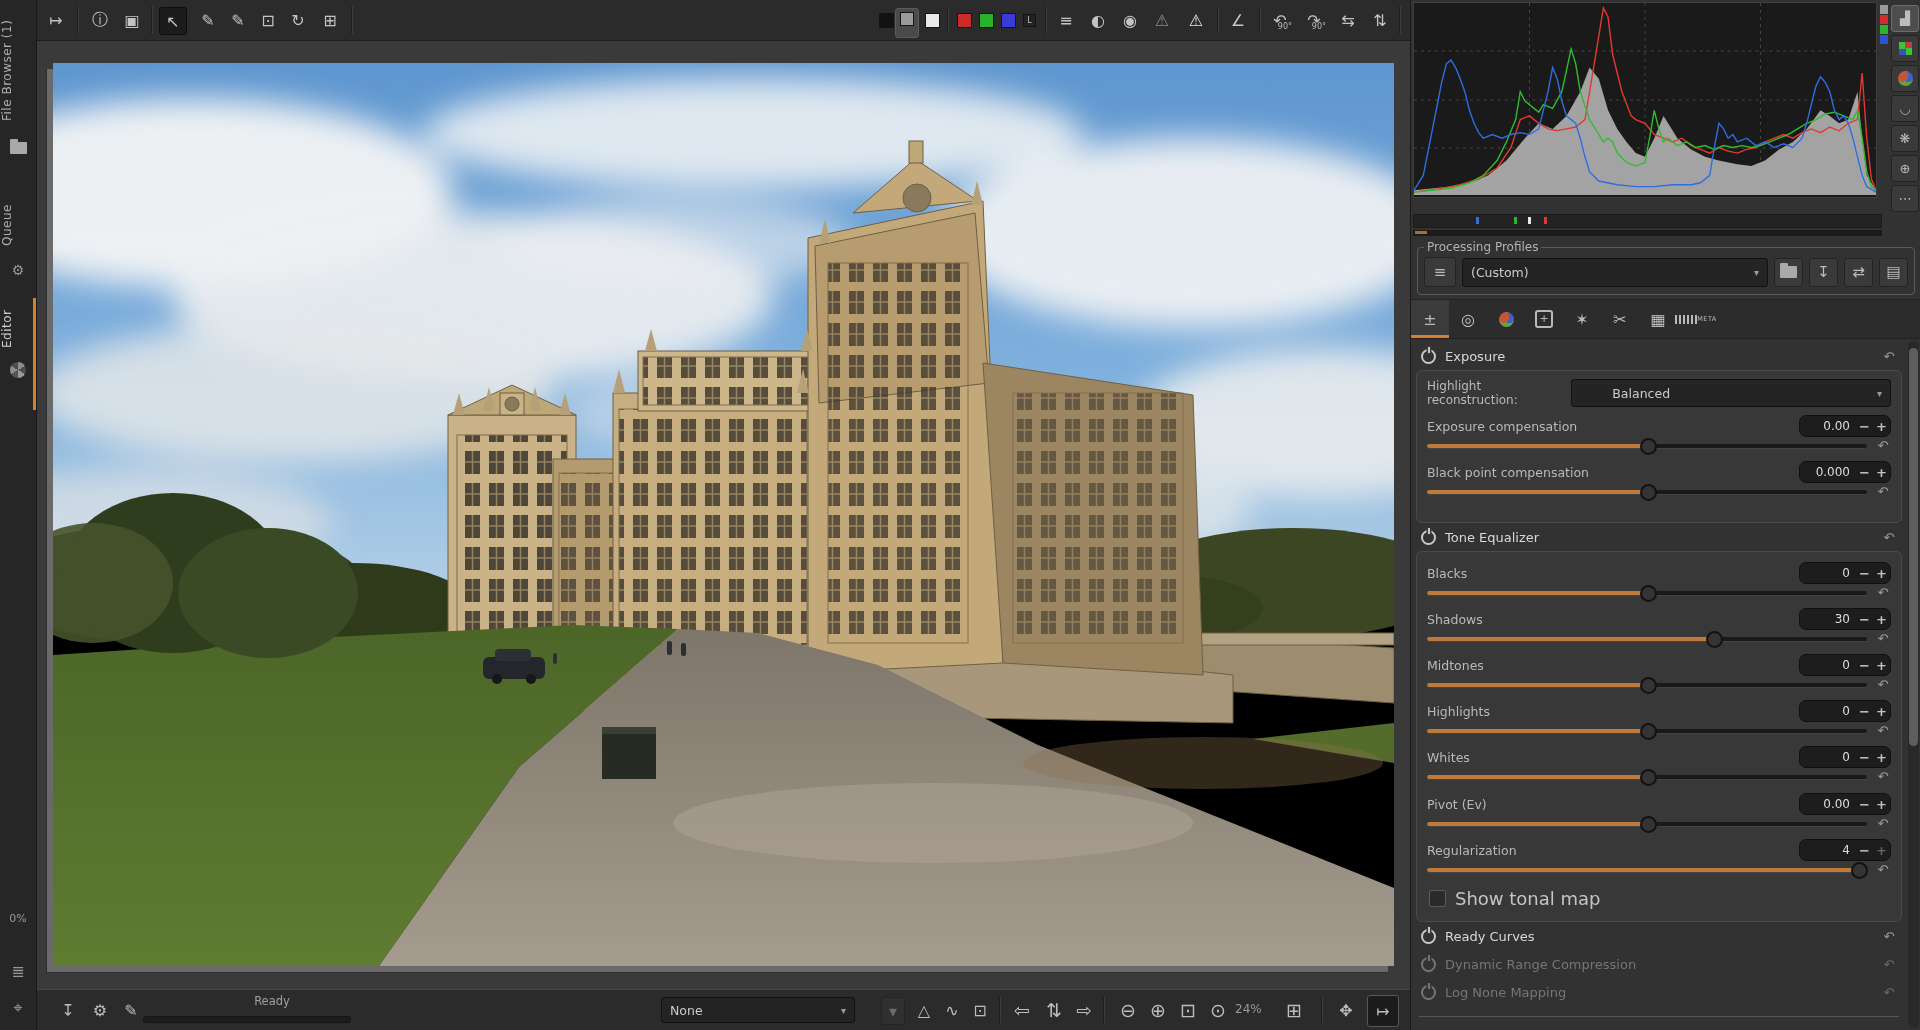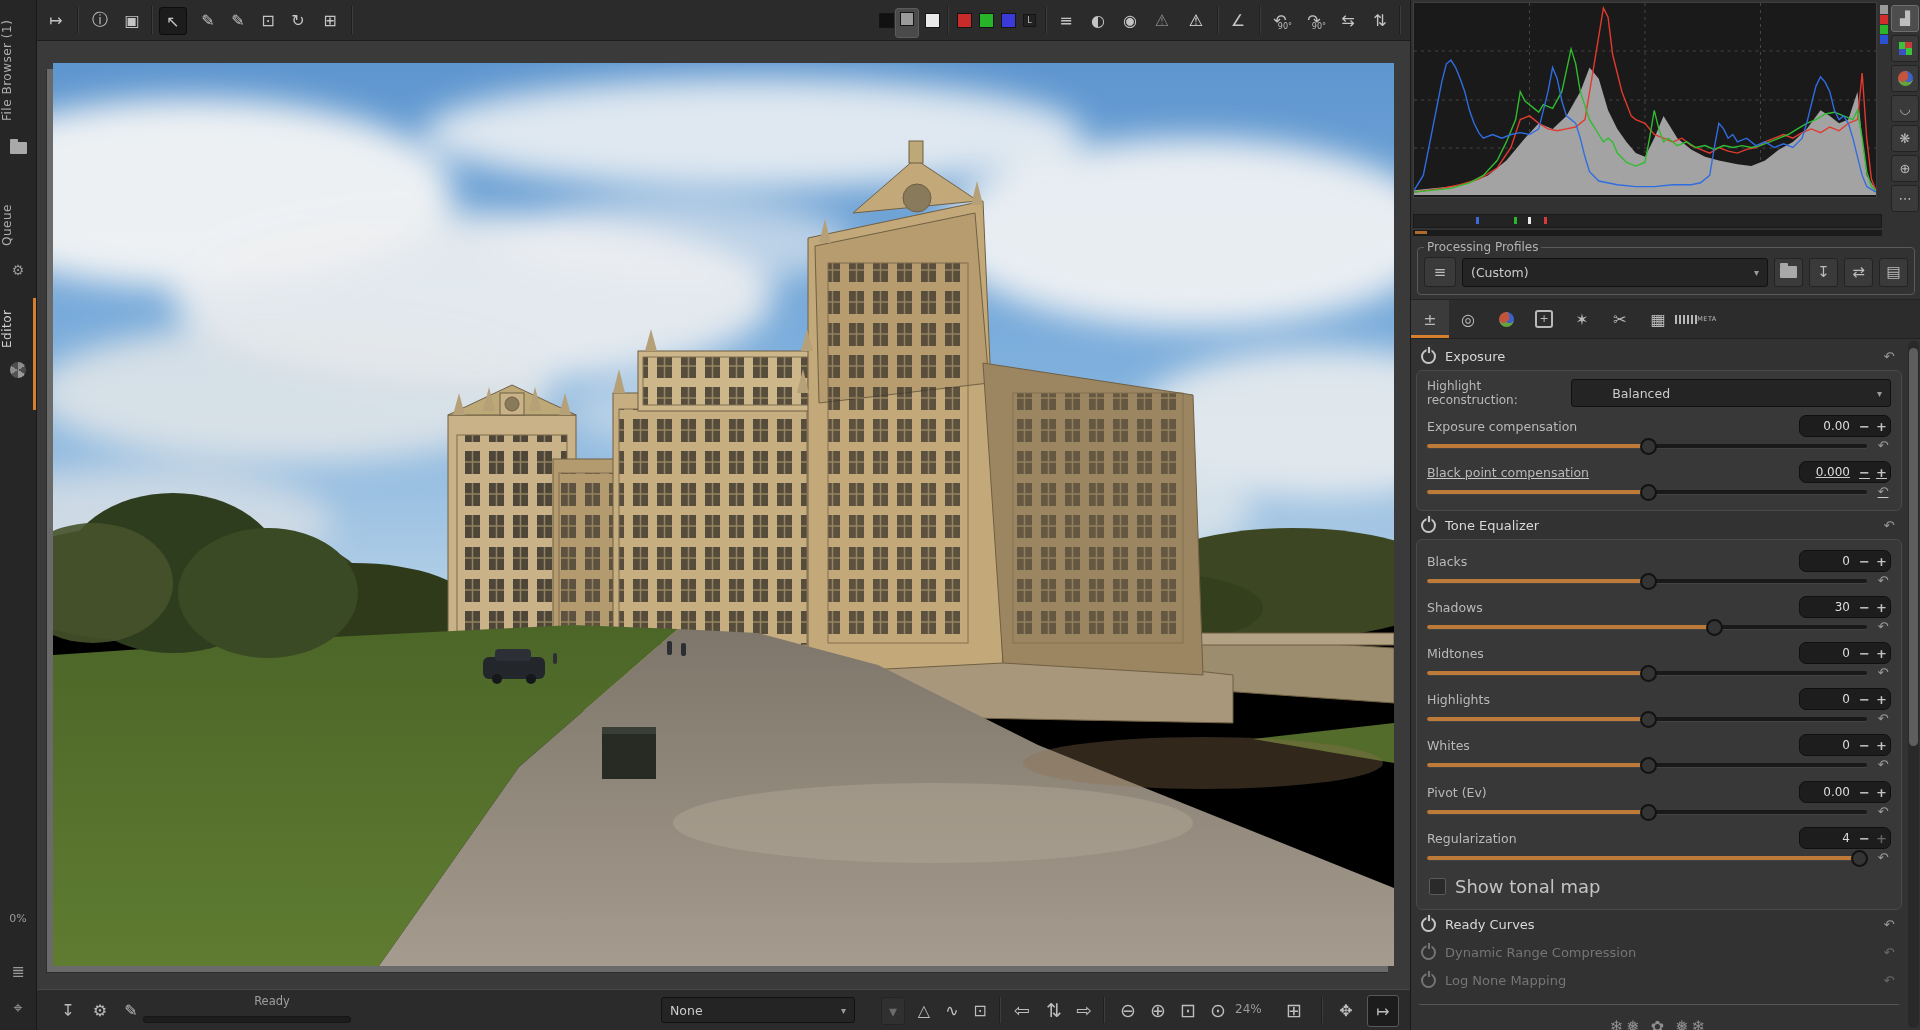--- a/index.html
+++ b/index.html
@@ -454,21 +454,21 @@
           <div class="srow-bottom">
             <div class="slider">
                 <div class="track"></div>
                 <div class="fill" style="width: 50%;"></div>
                 <div class="thumb" style="left: calc(50% - 7px);"></div>
               </div>
             <span class="reset">↶</span>
           </div>
         </div>
 
-        <div class="srow" style="margin-bottom:0;text-decoration:underline;">
+        <div class="srow" style="margin-bottom:12px;">
           <div class="srow-top">
             <span class="slabel">Black point compensation</span>
             <span class="valgroup">
               <span class="val">0.000</span>
               <span class="vbtn">−</span>
               <span class="vbtn">+</span>
             </span>
           </div>
           <div class="srow-bottom">
             <div class="slider">

